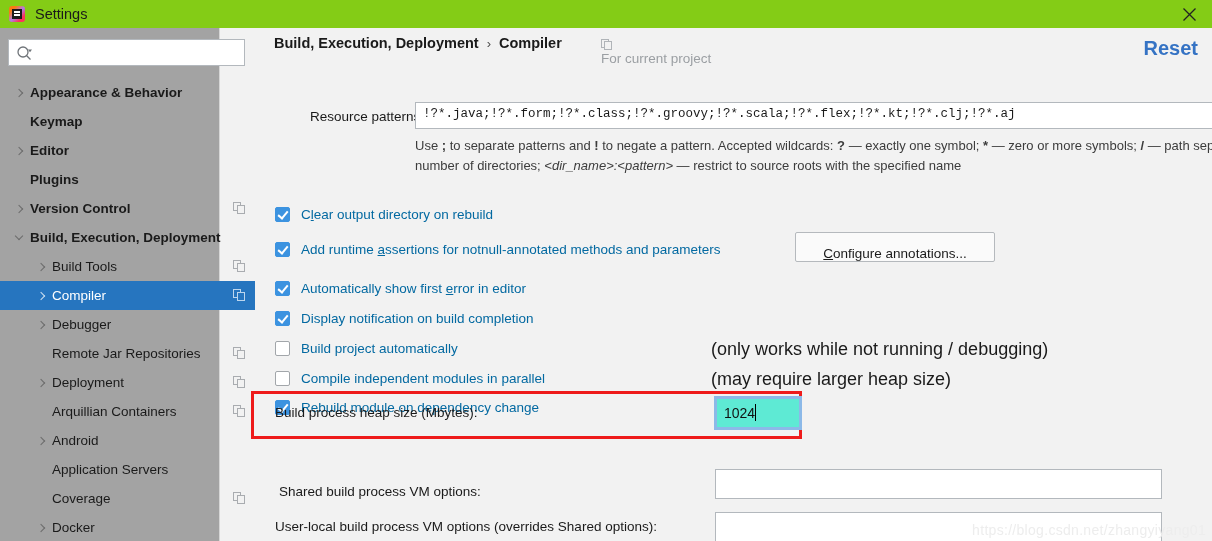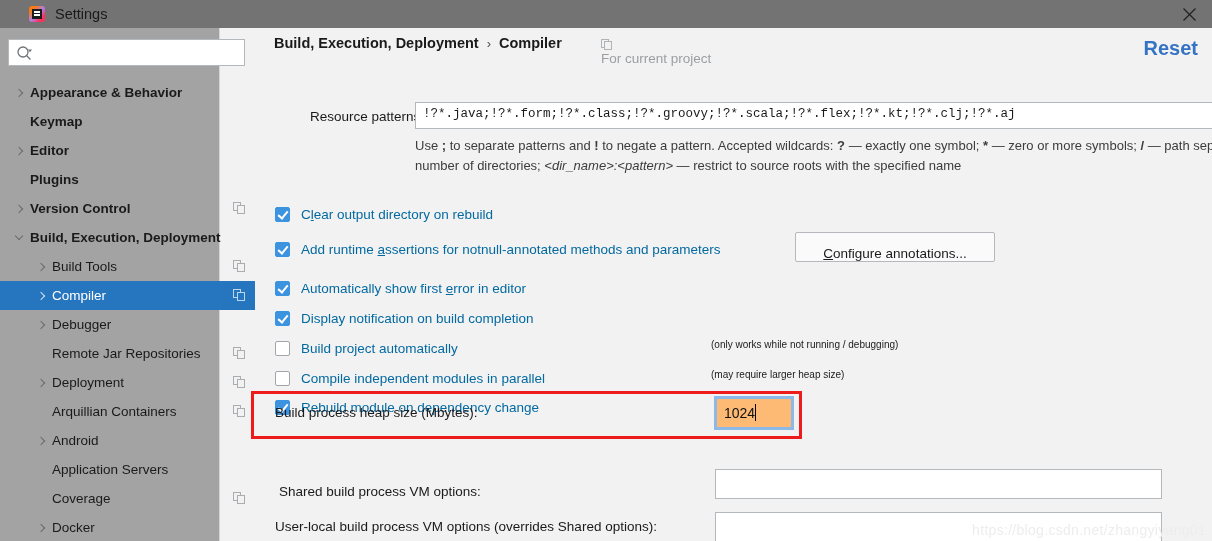--- a/index.html
+++ b/index.html
@@ -13,22 +13,22 @@
   #app {
     position: relative;
     width: 1212px; height: 541px;
     background: #f2f2f2;
   }
 
   
   .titlebar {
     position: absolute; left: 0; top: 0;
     width: 1212px; height: 28px;
-    background: #737373;
-    display: flex; align-items: center; padding-left: 20px;
+    background: #84cc16;
+    display: flex; align-items: center;
   }
   .app-icon {
     width: 16px; height: 16px; margin-left: 9px;
     border-radius: 3px;
     background: linear-gradient(135deg, #f97a12 0%, #f97a12 22%, #b07ce8 52%, #fe315d 78%, #fe315d 100%);
     position: relative;
   }
   .app-icon::after {
     content: "";
     position: absolute; left: 3px; top: 3px;
@@ -221,21 +221,21 @@
   }
   .cblabel {
     margin-left: 11px;
     font-size: 13.5px; color: #0369a1;
     white-space: nowrap;
   }
   .mn { text-decoration: underline; }
 
   .note {
     position: absolute;
-    font-size: 10px; color: #1a1a1a;
+    font-size: 18px; color: #1a1a1a;
     white-space: nowrap;
   }
 
   .btn {
     position: absolute;
     background: #fafafa;
     border: 1px solid #b5b9bd;
     border-radius: 2px;
     font-family: "Liberation Sans", sans-serif;
     font-size: 13.5px;
@@ -249,22 +249,22 @@
     position: absolute;
     left: -5px; top: 363px;
     width: 551px; height: 48px;
     border: 3px solid #ee1b1b;
     pointer-events: none;
   }
 
   .heap-label { position: absolute; left: 19px; top: 377px; }
   .heap-field {
     position: absolute; left: 458px; top: 368px;
-    width: 80px; height: 34px;
-    background: #fdba74;
+    width: 88px; height: 34px;
+    background: #5eead4;
     border: 3px solid #8cb9e8;
   }
   .heap-value {
     position: absolute; left: 7px; top: 6px;
     font-size: 14px; color: #111111;
   }
   .caret {
     position: absolute;
     left: 38px; top: 5px;
     width: 1px; height: 17px;

